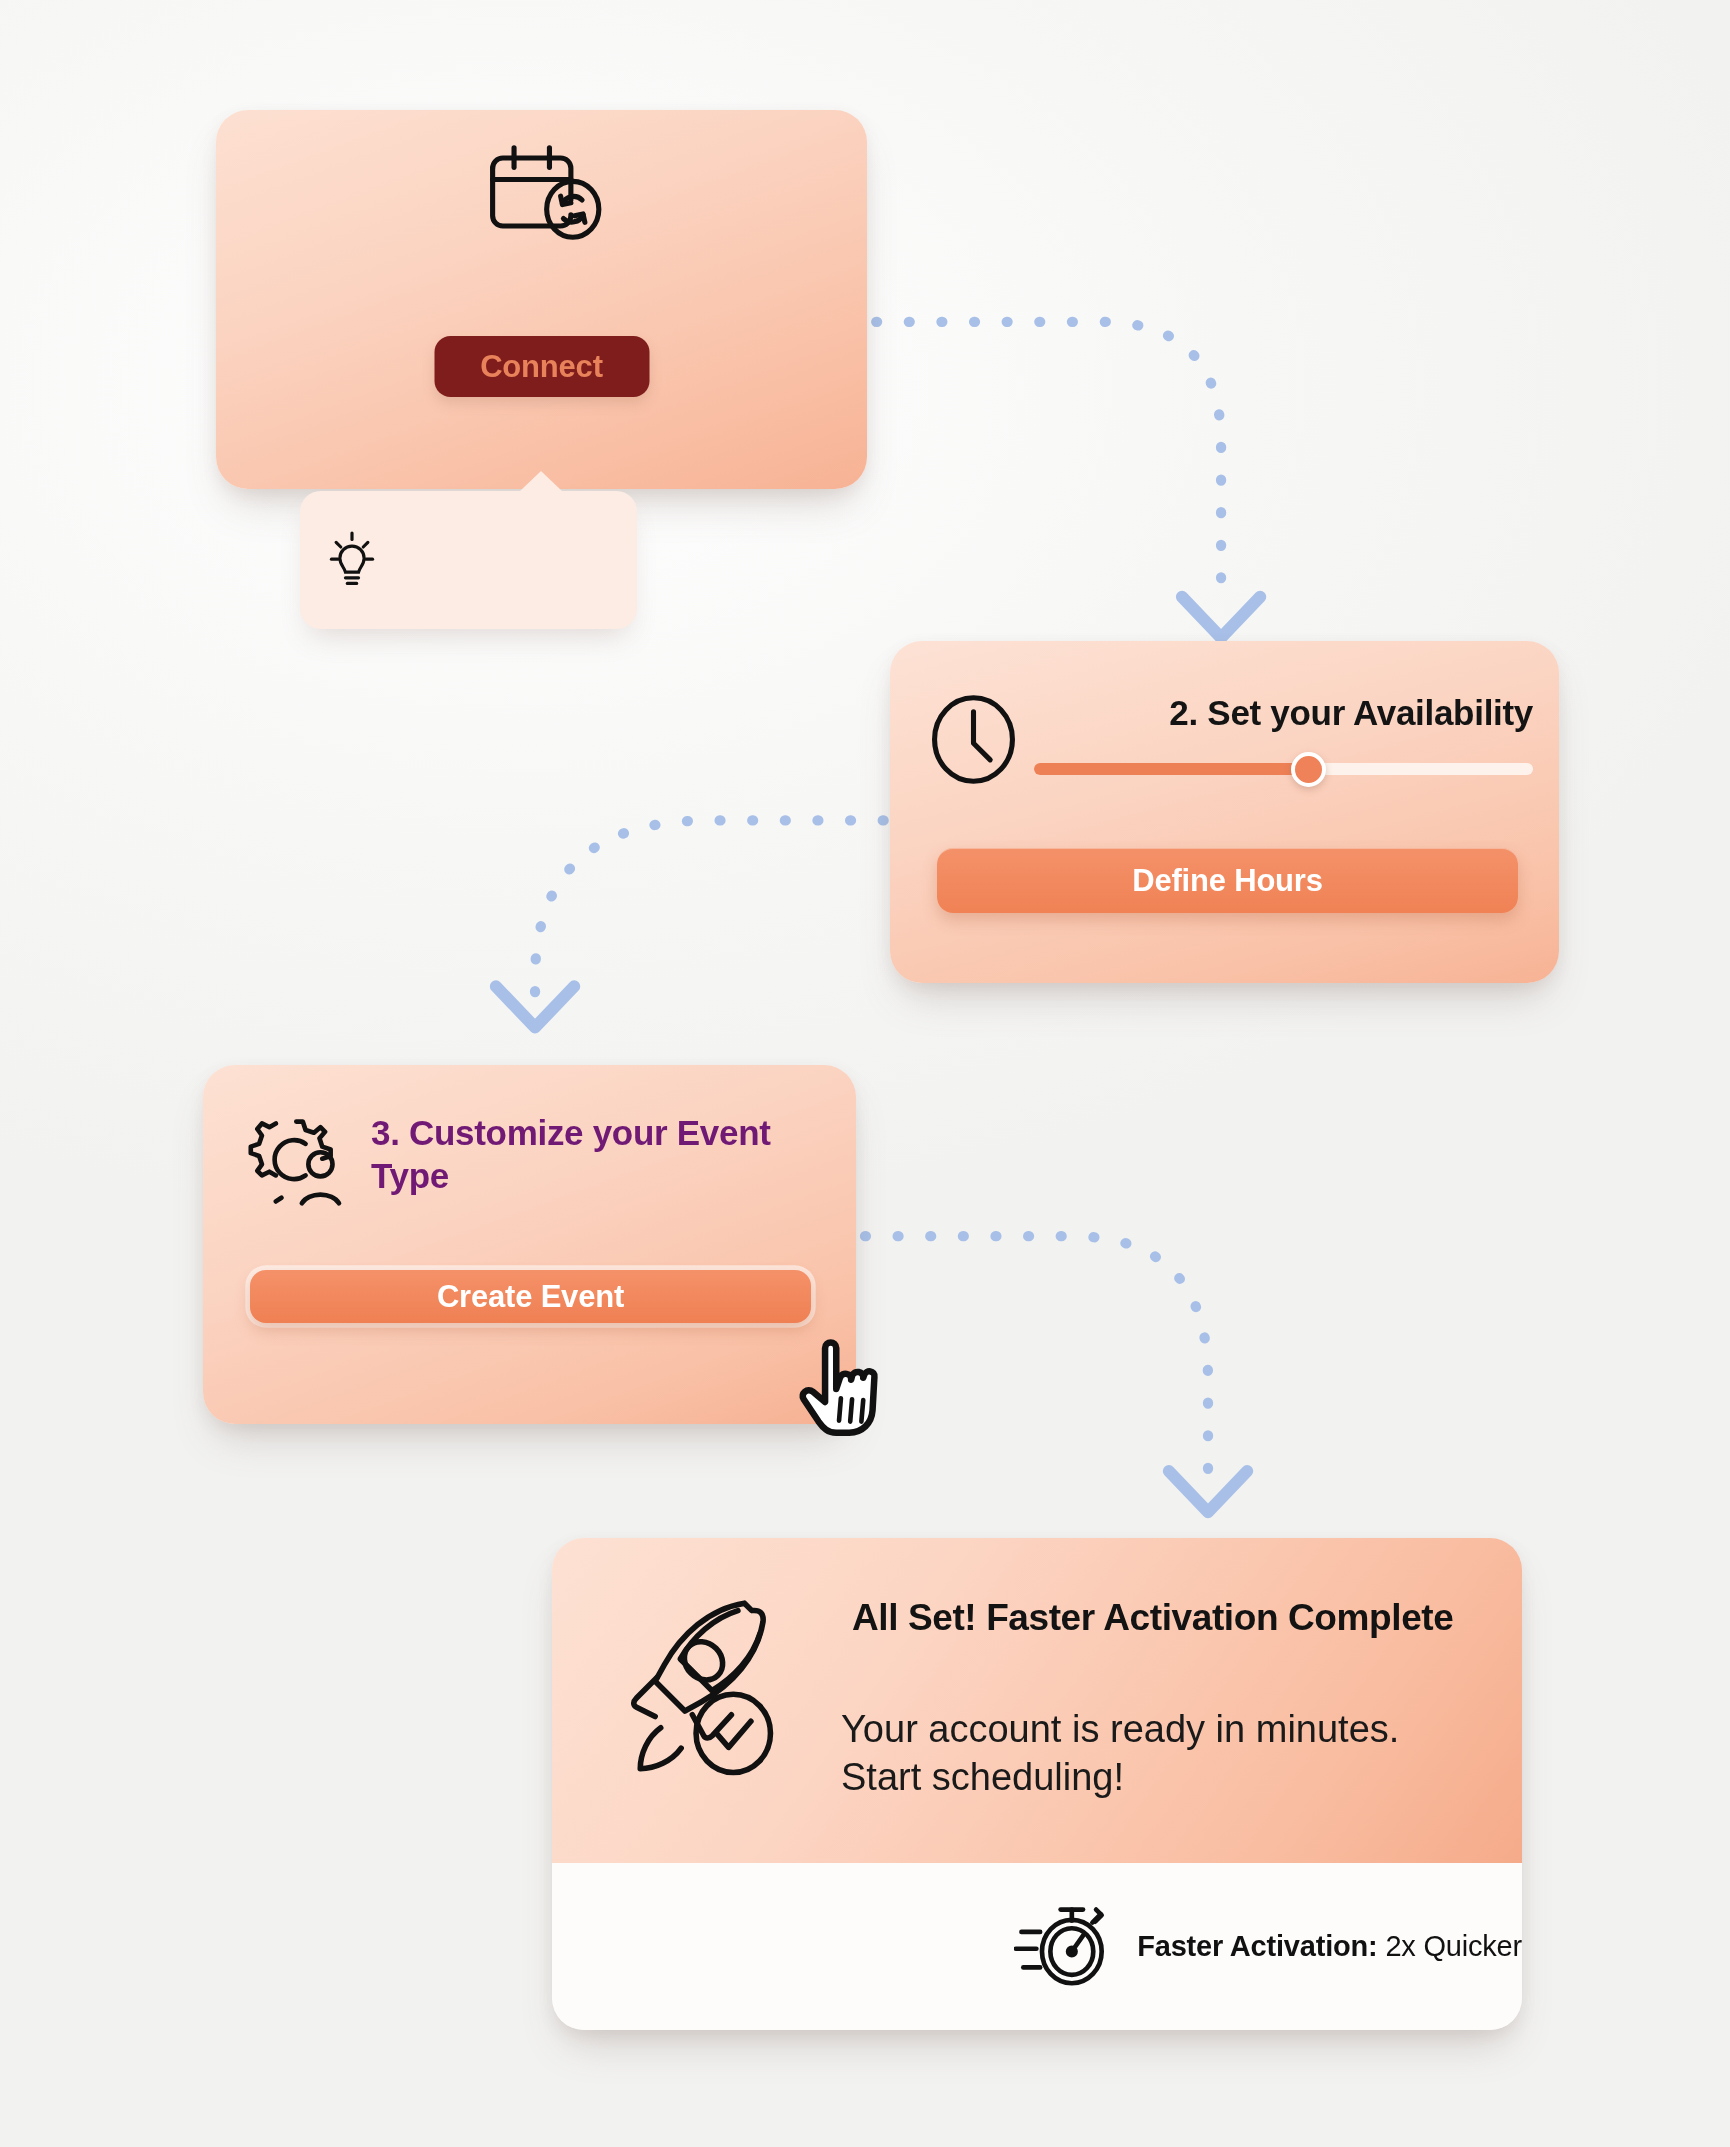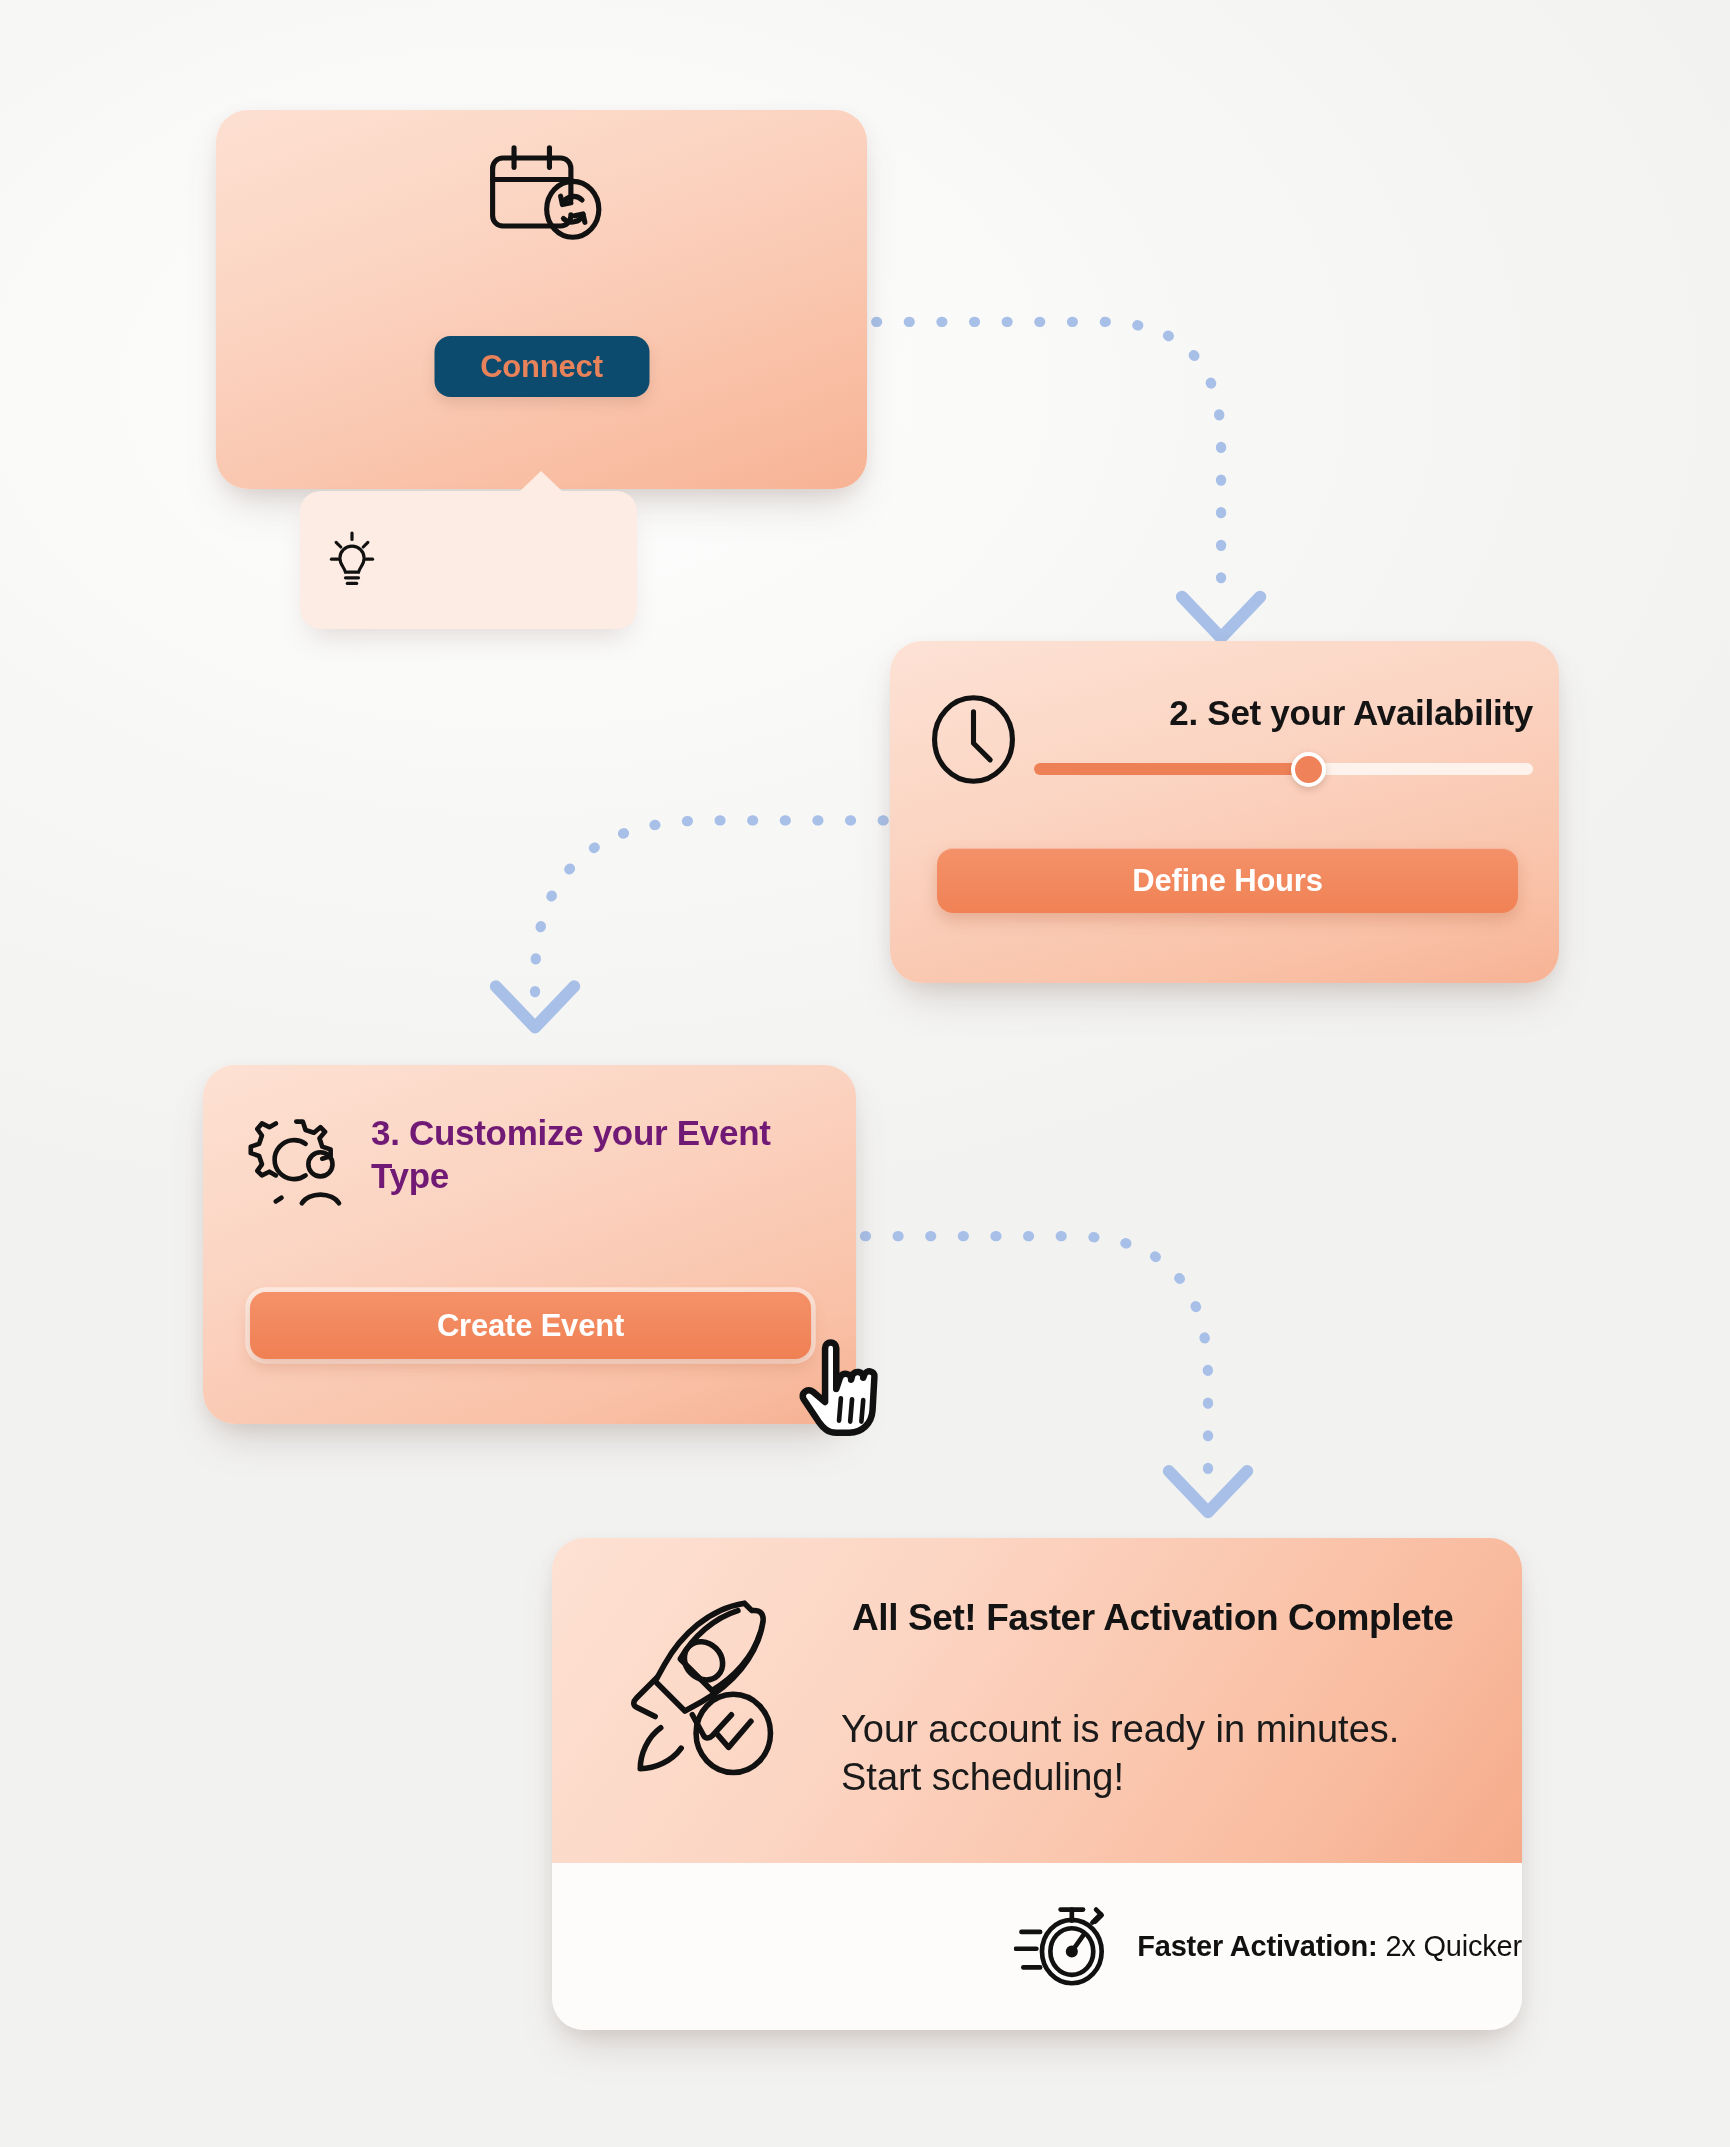--- a/index.html
+++ b/index.html
@@ -33,21 +33,21 @@
   
   #card1{left:216px;top:110px;width:651px;height:379px;}
   #card1 .sheen{background:linear-gradient(160deg,#fde0d2 0%,#fbd3c0 38%,#f9bfa5 78%,#f7b294 100%);}
   .cal-icon{position:absolute;left:50%;top:32px;transform:translateX(-50%);}
   .c1-title{
     position:absolute;left:0;right:0;top:166px;text-align:center;
     font-size:35px;font-weight:700;color:#151515;letter-spacing:-0.3px;
   }
   .connect-btn{
     position:absolute;left:50%;transform:translateX(-50%);top:226px;
-    width:215px;height:61px;border-radius:16px;background:#0c4a6e;
+    width:215px;height:61px;border-radius:16px;background:#7f1d1d;
     display:flex;align-items:center;justify-content:center;
     box-shadow:0 6.5px 13px rgba(150,100,80,.20);
     font-size:31px;font-weight:700;color:#e8825a;letter-spacing:-0.2px;
     border:none;cursor:pointer;font-family:"Liberation Sans",sans-serif;
   }
 
   
   #tip{
     position:absolute;left:300px;top:491px;width:337px;height:138px;
     background:#fcece3;border-radius:20.5px;
@@ -94,21 +94,21 @@
 
   
   #card3{left:203px;top:1065px;width:653px;height:359px;}
   #card3 .sheen{background:linear-gradient(160deg,#fde1d3 0%,#fbd3c1 40%,#f9c1a7 80%,#f6b092 100%);}
   .gear-icon{position:absolute;left:45px;top:47px;}
   .c3-title{
     position:absolute;left:168px;top:47px;right:24px;
     font-size:35px;font-weight:700;color:#701a75;line-height:1.22;letter-spacing:-0.3px;
   }
   .create-btn{
-    position:absolute;left:47px;right:45px;top:227px;height:67px;border-radius:16px;
+    position:absolute;left:47px;right:45px;top:205px;height:53px;border-radius:16px;
     background:linear-gradient(180deg,#f59169 0%,#ef8053 100%);
     display:flex;align-items:center;justify-content:center;
     font-size:31px;font-weight:700;color:#ffffff;letter-spacing:-0.2px;
     box-shadow:0 7.5px 15px rgba(190,110,75,.32), 0 0 0 4.7px rgba(255,255,255,.55);
     border:none;cursor:pointer;font-family:"Liberation Sans",sans-serif;
   }
 
   
   #cursor{position:absolute;left:797px;top:1335px;width:112px;height:121px;}
 

